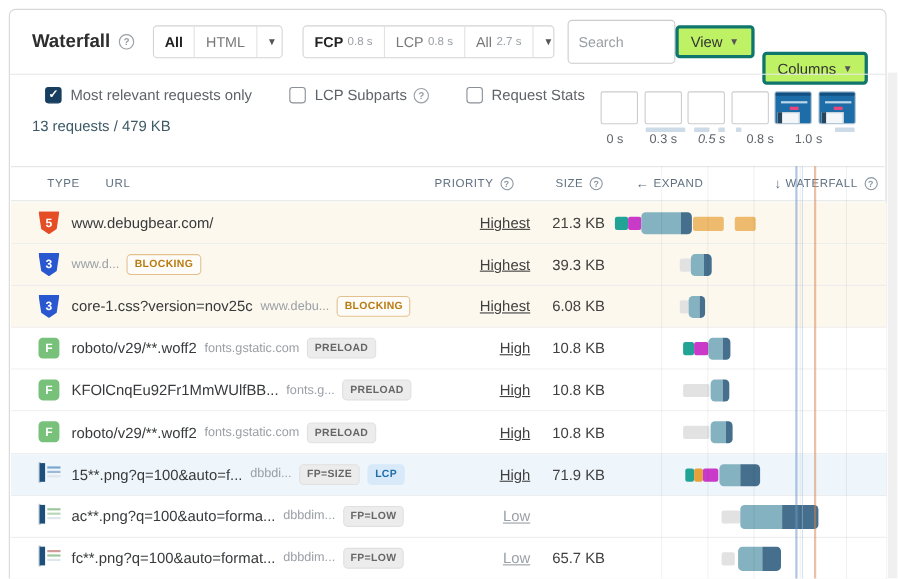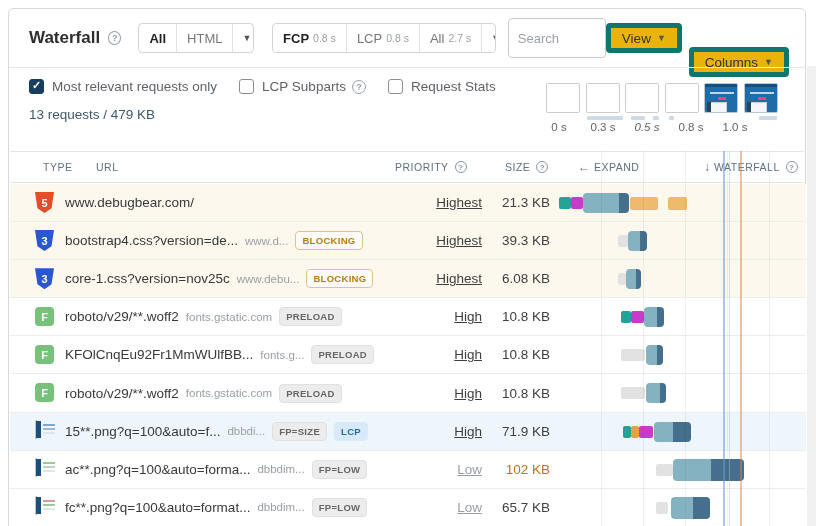--- a/index.html
+++ b/index.html
@@ -26,27 +26,27 @@
   .seg:first-child { border-left:none; }
   .seg.active { color:#222; font-weight:bold; }
   .seg .tval { font-size:10.5px; color:#9aa0a6; font-weight:normal; margin-left:4px; }
   .seg.caret-seg { padding:0 9px; }
   .caret { font-size:9px; color:#555; }
   .search { height:40px; width:98px; border:1px solid #ccc; border-radius:4px;
             padding:0 9px; font-size:13px; color:#333; outline:none;
             font-family:"Liberation Sans", sans-serif; }
   .search::placeholder { color:#9aa0a6; }
   .btn { display:flex; align-items:center; gap:6px; height:30px; padding:0 11px;
-         border:5px solid #0f766e; border-radius:4px; background:#eab308;
+         border:3px solid #0f766e; border-radius:4px; background:#bef264;
          font-size:13.5px; color:#333; }
   .toolbar-divider { position:absolute; left:0; top:58px; width:100%; height:1px; background:#e8e8e8; }
 
   
   .filters { position:absolute; left:20px; top:70px; display:flex; align-items:center; gap:22px; }
-  .cb-item { display:flex; align-items:center; gap:8px; font-size:13.5px; color:#5f6368; }
+  .cb-item { display:flex; align-items:center; gap:8px; font-size:13.5px; color:#5f6368;margin-left:12px; }
   .cb { width:15px; height:15px; border-radius:3px; border:1.5px solid #8a8f95; background:#fff; position:relative; }
   .cb.checked { background:#173d5f; border-color:#173d5f; }
   .cb.checked:after { content:"✓"; position:absolute; left:2px; top:-1px; color:#fff; font-size:11px; font-weight:bold; }
   .summary { position:absolute; left:20px; top:98px; font-size:13.5px; color:#3d5a66; }
 
   
   .thumb { position:absolute; top:74px; width:34px; height:30px; background:#fff;
            border:1px solid #ccc; border-radius:2px; overflow:hidden; }
   .thumb.filled { background:#1d6da8; border-color:#b9c7d2; }
   .thumb .tbar { position:absolute; left:0; top:0; width:100%; height:3px; background:#134f80; }
@@ -248,21 +248,20 @@
           <div class="bar main-l" style="left: 573px; width: 36px; height: 20px; top: 9px; background: rgb(132, 178, 192);"></div>
           <div class="bar main-r" style="left: 609px; width: 10px; height: 20px; top: 9px; background: rgb(69, 111, 140);"></div>
           <div class="bar" style="left: 620px; width: 28px; height: 13px; top: 13px; background: rgb(238, 187, 110);"></div>
           <div class="bar" style="left: 658px; width: 19px; height: 13px; top: 13px; background: rgb(238, 187, 110);"></div>
         </div>
         <div class="row cream">
           <span class="cell-icon">
             <span class="shield css">3</span>
           </span>
           <div class="url-wrap">
-            <span class="r-url">bootstrap4.css?version=de...</span>
             <span class="r-domain">www.d...</span>
             <span class="badge blocking">BLOCKING</span>
           </div>
           <div class="cell-priority">Highest</div>
           <div class="cell-size">39.3 KB</div>
           <div class="bar" style="left: 608px; width: 10px; height: 12px; top: 13px; background: rgb(226, 226, 226);"></div>
           <div class="bar main-l" style="left: 618px; width: 12px; height: 20px; top: 9px; background: rgb(132, 178, 192);"></div>
           <div class="bar main-r" style="left: 630px; width: 7px; height: 20px; top: 9px; background: rgb(69, 111, 140);"></div>
         </div>
         <div class="row cream">
@@ -343,21 +342,20 @@
           <div class="bar main-r" style="left: 663px; width: 18px; height: 20px; top: 9px; background: rgb(69, 111, 140);"></div>
         </div>
         <div class="row ">
           <span class="cell-icon"><span class="imgthumb"><span class="strip"></span><i style="top:3px;background:#9cc89c"></i><i style="top:7px;background:#b9d8b9"></i><i style="top:11px;background:#dfe6ec"></i></span></span>
           <div class="url-wrap">
             <span class="r-url">ac**.png?q=100&amp;auto=forma...</span>
             <span class="r-domain">dbbdim...</span>
             <span class="badge gray">FP=LOW</span>
           </div>
           <div class="cell-priority muted">Low</div>
-          <div class="cell-size warn">102 KB</div>
           <div class="bar" style="left: 646px; width: 17px; height: 12px; top: 13px; background: rgb(226, 226, 226);"></div>
           <div class="bar main-l" style="left: 663px; width: 38px; height: 22px; top: 8px; background: rgb(132, 178, 192);"></div>
           <div class="bar main-r" style="left: 701px; width: 33px; height: 22px; top: 8px; background: rgb(69, 111, 140);"></div>
         </div>
         <div class="row ">
           <span class="cell-icon"><span class="imgthumb"><span class="strip"></span><i style="top:3px;background:#d09c9c"></i><i style="top:7px;background:#9cc89c"></i><i style="top:11px;background:#dfe6ec"></i></span></span>
           <div class="url-wrap">
             <span class="r-url">fc**.png?q=100&amp;auto=format...</span>
             <span class="r-domain">dbbdim...</span>
             <span class="badge gray">FP=LOW</span>

